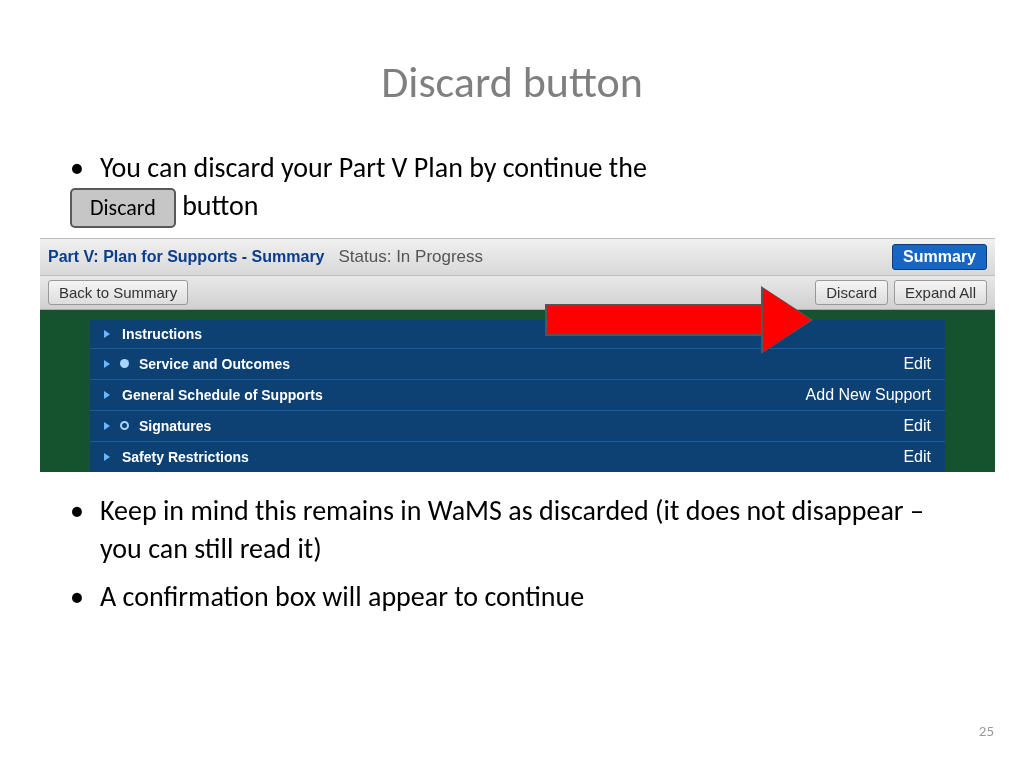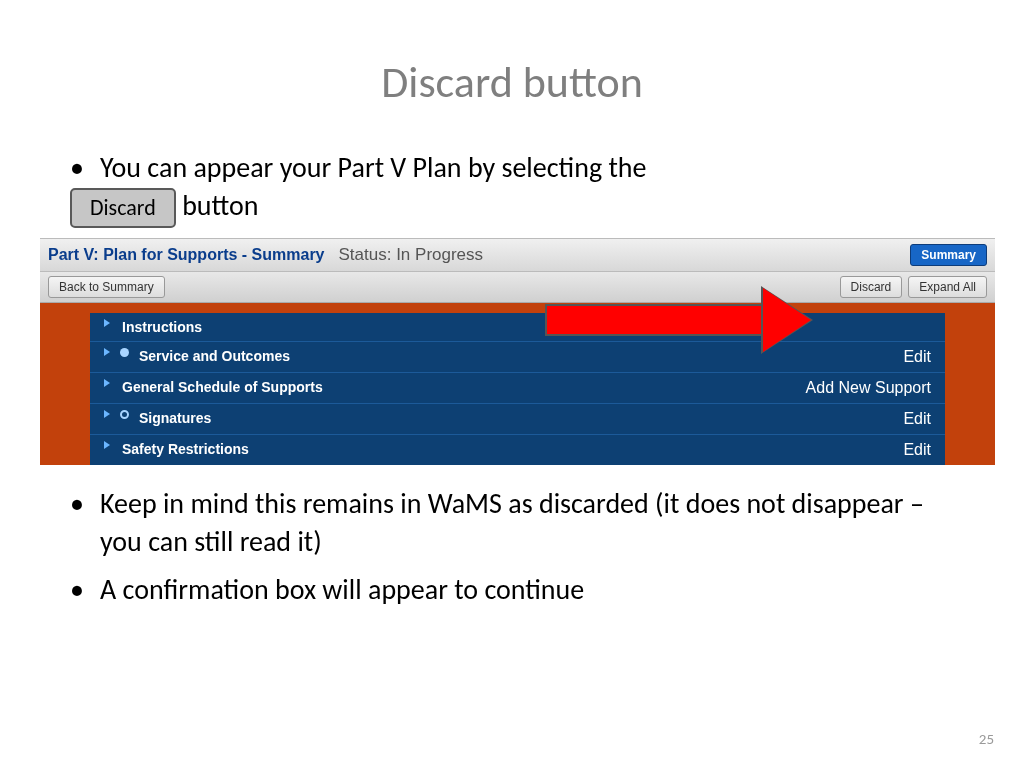--- a/index.html
+++ b/index.html
@@ -44,21 +44,21 @@
       border-radius: 5px;
       font-size: 22px;
       color: #000;
       vertical-align: middle;
       margin-left: -30px;
     }
     
     .app-screenshot {
       margin: 8px 20px 15px 40px;
       width: 955px;
-      background: #c2410c;
+      background: #14532d;
       border-top: 1px solid #bbb;
     }
     .app-header {
       display: flex;
       align-items: center;
       background: linear-gradient(#f0f0f0, #d8d8d8);
       padding: 5px 8px;
       border-bottom: 1px solid #bbb;
       position: relative;
     }
@@ -73,53 +73,53 @@
       font-size: 17px;
       margin-left: 14px;
       font-family: Arial, sans-serif;
     }
     .summary-btn {
       margin-left: auto;
       background: #1766c6;
       color: #fff;
       border: 1px solid #0d3c7a;
       padding: 3px 10px;
-      font-size: 12px;
+      font-size: 16px;
       font-weight: bold;
       border-radius: 3px;
       font-family: Arial, sans-serif;
     }
     .app-toolbar {
       display: flex;
       align-items: center;
       background: linear-gradient(#e8e8e8, #d0d0d0);
       padding: 4px 8px;
       border-bottom: 1px solid #aaa;
     }
     .toolbar-btn {
       background: linear-gradient(#f5f5f5, #ddd);
       border: 1px solid #999;
       border-radius: 3px;
       padding: 3px 10px;
-      font-size: 12px;
+      font-size: 15px;
       color: #333;
       font-family: Arial, sans-serif;
     }
     .toolbar-right {
       margin-left: auto;
       display: flex;
       gap: 6px;
     }
     .accordion {
       margin: 10px 50px 12px 50px;
       background: #0d4073;
     }
     .accordion-row {
       display: flex;
-      align-items: flex-start;
+      align-items: center;
       padding: 6px 14px;
       border-bottom: 1px solid #1c5a99;
       color: #fff;
       font-family: Arial, sans-serif;
       font-size: 14px;
       font-weight: bold;
     }
     .accordion-row:last-child { border-bottom: none; }
     .row-caret {
       width: 0; height: 0;
@@ -174,34 +174,34 @@
       position: absolute;
       left: 216px;
       top: -4px;
       width: 0; height: 0;
       border-top: 34px solid transparent;
       border-bottom: 34px solid transparent;
       border-left: 52px solid #555;
     }
     .page-number {
       position: absolute;
-      bottom: 20px;
+      bottom: 28px;
       right: 30px;
       color: #9a9a9a;
       font-size: 15px;
     }
   </style>
 </head>
 <body>
 
 <h1 class="slide-title">Discard button</h1>
 
 <div class="bullet-list">
   <div class="bullet-item">
-    <span>You can appear your Part V Plan by selecting the</span><br>
+    <span>You can discard your Part V Plan by continue the</span><br>
     <span class="inline-button">Discard</span>
     <span> button</span>
   </div>
 </div>
 
 <div class="red-arrow">
   <div class="arrow-shaft"></div>
   <div class="arrow-head-border"></div>
   <div class="arrow-head"></div>
 </div>

